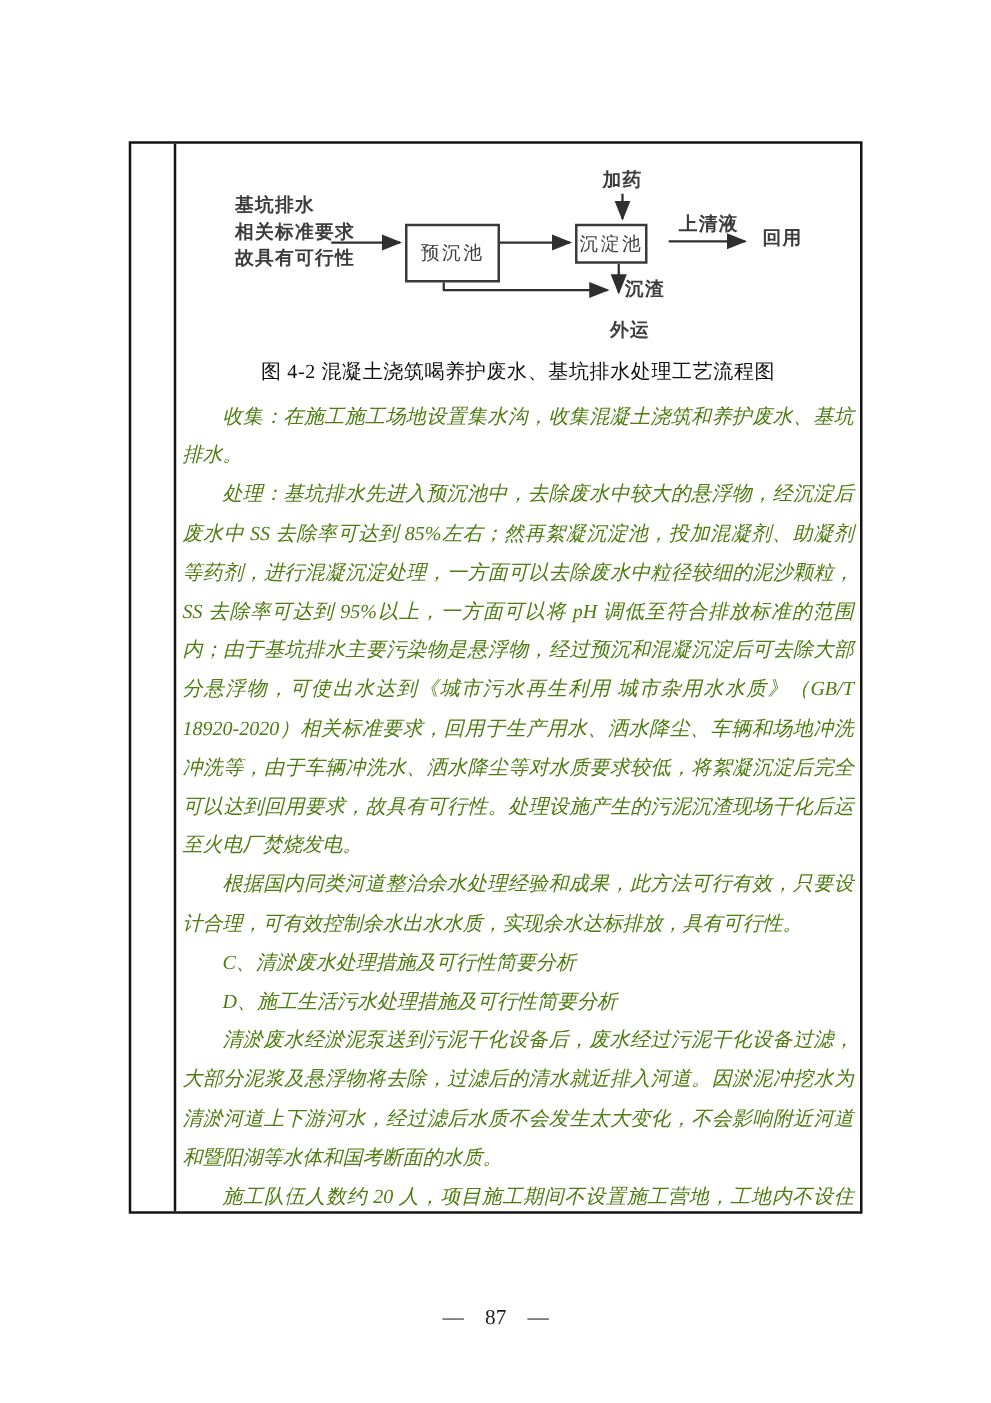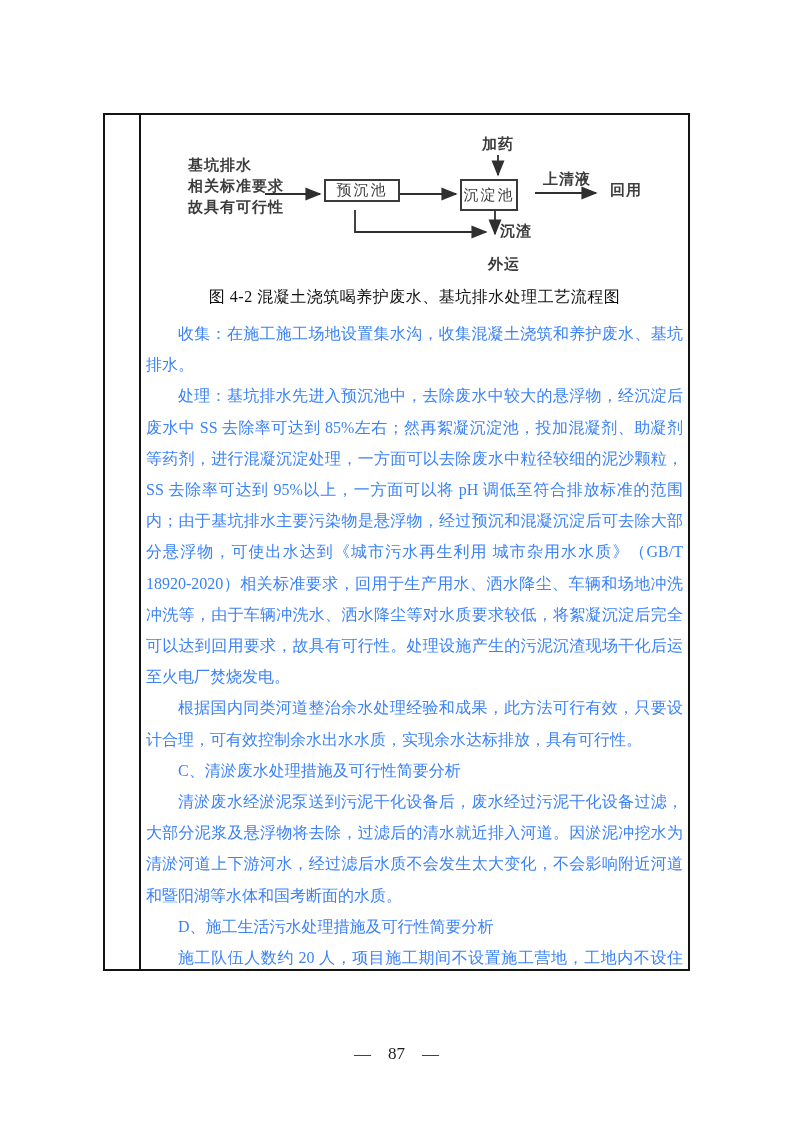--- a/index.html
+++ b/index.html
@@ -44,21 +44,21 @@
     position: absolute;
     border: 2px solid #3a3a3a;
     display: flex;
     align-items: center;
     justify-content: center;
     font-size: 15px;
     color: #3d3d3d;
     background: #fff;
     letter-spacing: 2px;
   }
-  .fc-box-pre { left: 178px; top: 64px; width: 76px; height: 23px; }
+  .fc-box-pre { left: 178px; top: 64px; width: 76px; height: 47px; }
   .fc-box-sed { left: 314px; top: 64px; width: 58px; height: 32px; }
   .fc-label {
     position: absolute;
     font-size: 15px;
     color: #3d3d3d;
     white-space: nowrap;
     letter-spacing: 1px;
     font-weight: bold;
   }
   .fc-source { left: 42px; top: 40px; line-height: 21px; }
@@ -74,21 +74,22 @@
     font-size: 16px;
     color: #111;
     margin: 2px 0 10px 0;
     letter-spacing: 0.5px;
   }
   
   .doc-body { font-size: 16px; line-height: 31.2px; }
   .doc-body p {
     text-indent: 2em;
     text-align: justify;
-    color: #3b82f6;
+    color: #4d7c0f;
+    font-style: italic;
   }
   
   .page-footer {
     position: absolute;
     left: 0;
     right: 0;
     top: 1044px;
     display: flex;
     justify-content: center;
     align-items: center;
@@ -145,22 +146,22 @@
         <div class="fc-label fc-transport">外运</div>
       </div>
 
       <div class="figure-caption">图 4-2 混凝土浇筑喝养护废水、基坑排水处理工艺流程图</div>
 
       <div class="doc-body">
         <p>收集：在施工施工场地设置集水沟，收集混凝土浇筑和养护废水、基坑排水。</p>
         <p>处理：基坑排水先进入预沉池中，去除废水中较大的悬浮物，经沉淀后废水中 SS 去除率可达到 85%左右；然再絮凝沉淀池，投加混凝剂、助凝剂等药剂，进行混凝沉淀处理，一方面可以去除废水中粒径较细的泥沙颗粒，SS 去除率可达到 95%以上，一方面可以将 pH 调低至符合排放标准的范围内；由于基坑排水主要污染物是悬浮物，经过预沉和混凝沉淀后可去除大部分悬浮物，可使出水达到《城市污水再生利用 城市杂用水水质》（GB/T 18920-2020）相关标准要求，回用于生产用水、洒水降尘、车辆和场地冲洗冲洗等，由于车辆冲洗水、洒水降尘等对水质要求较低，将絮凝沉淀后完全可以达到回用要求，故具有可行性。处理设施产生的污泥沉渣现场干化后运至火电厂焚烧发电。</p>
         <p>根据国内同类河道整治余水处理经验和成果，此方法可行有效，只要设计合理，可有效控制余水出水水质，实现余水达标排放，具有可行性。</p>
         <p>C、清淤废水处理措施及可行性简要分析</p>
+        <p>D、施工生活污水处理措施及可行性简要分析</p>
         <p>清淤废水经淤泥泵送到污泥干化设备后，废水经过污泥干化设备过滤，大部分泥浆及悬浮物将去除，过滤后的清水就近排入河道。因淤泥冲挖水为清淤河道上下游河水，经过滤后水质不会发生太大变化，不会影响附近河道和暨阳湖等水体和国考断面的水质。</p>
-        <p>D、施工生活污水处理措施及可行性简要分析</p>
         <p>施工队伍人数约 20 人，项目施工期间不设置施工营地，工地内不设住宿、</p>
       </div>
 
     </div>
   </div>
 
   <div class="page-footer">
     <span>—</span>
     <span>87</span>
     <span>—</span>

